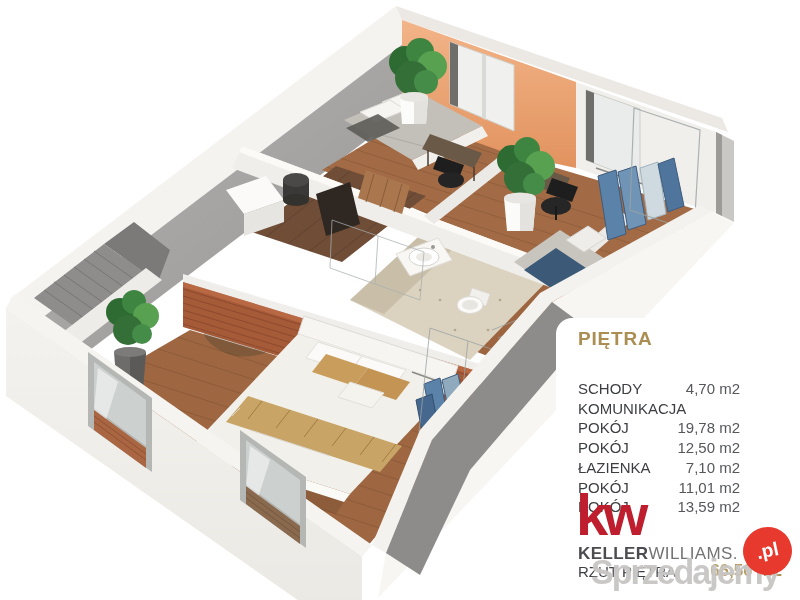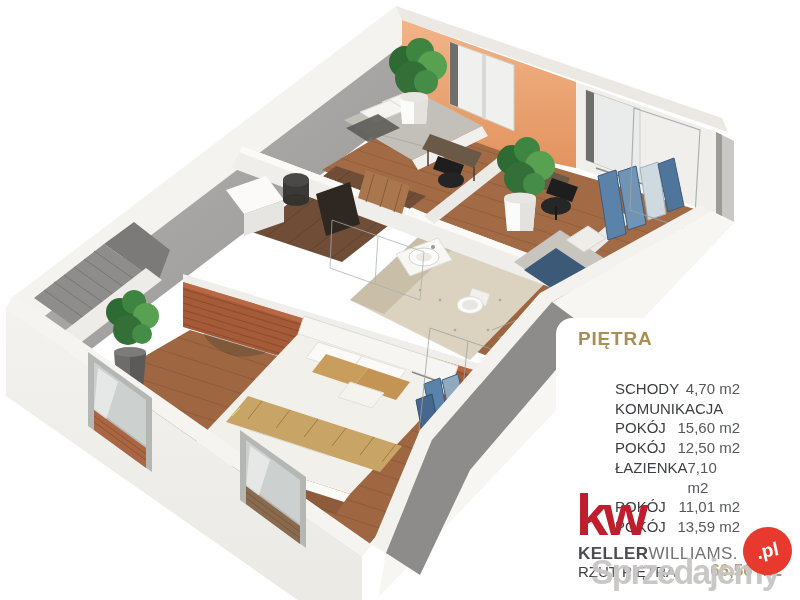--- a/index.html
+++ b/index.html
@@ -5,21 +5,21 @@
   html,body{margin:0;padding:0;background:#fff;}
   .stage{position:relative;width:800px;height:600px;overflow:hidden;background:#fff;
          font-family:"Liberation Sans",sans-serif;}
   .stage svg{position:absolute;left:0;top:0;}
   
   .legend{position:absolute;left:556px;top:318px;width:244px;height:282px;background:#ffffff;
           border-top-left-radius:16px;}
   .legend-title{position:absolute;left:22px;top:10px;font-size:19px;font-weight:700;
                 letter-spacing:.8px;color:#ab8e51;}
   .legend-rows{position:absolute;left:22px;top:61px;width:162px;}
-  .legend-row{display:flex;align-items:baseline;font-size:15px;line-height:19.7px;color:#3d3e43;margin-left:37px;}
+  .legend-row{display:flex;align-items:baseline;font-size:15px;line-height:19.7px;color:#3d3e43;}
   .legend-row .area{margin-left:auto;color:#56575c;}
   .kw-mark{position:absolute;left:20px;top:174px;font-size:58px;font-weight:800;
            letter-spacing:-5px;line-height:.78;color:#be1e2d;}
   .kw-name{position:absolute;left:22px;top:226px;font-size:17px;letter-spacing:.4px;}
   .kw-name .p1{color:#4b4b50;font-weight:700;}
   .kw-name .p2{color:#737373;font-weight:400;}
   .legend-total{position:absolute;left:22px;top:243px;width:204px;display:flex;align-items:center;}
   .legend-total .tl{font-size:15px;color:#3d3e43;}
   .legend-total .tv{margin-left:auto;font-size:17px;font-weight:700;color:#ab8e51;}
   
@@ -377,21 +377,21 @@
   <div class="legend-rows">
     <div class="legend-row">
       <span class="label">SCHODY</span>
       <span class="area">4,70 m2</span>
     </div>
     <div class="legend-row">
       <span class="label">KOMUNIKACJA</span>
     </div>
     <div class="legend-row">
       <span class="label">POKÓJ</span>
-      <span class="area">15,60 m2</span>
+      <span class="area">19,78 m2</span>
     </div>
     <div class="legend-row">
       <span class="label">POKÓJ</span>
       <span class="area">12,50 m2</span>
     </div>
     <div class="legend-row">
       <span class="label">ŁAZIENKA</span>
       <span class="area">7,10 m2</span>
     </div>
     <div class="legend-row">

